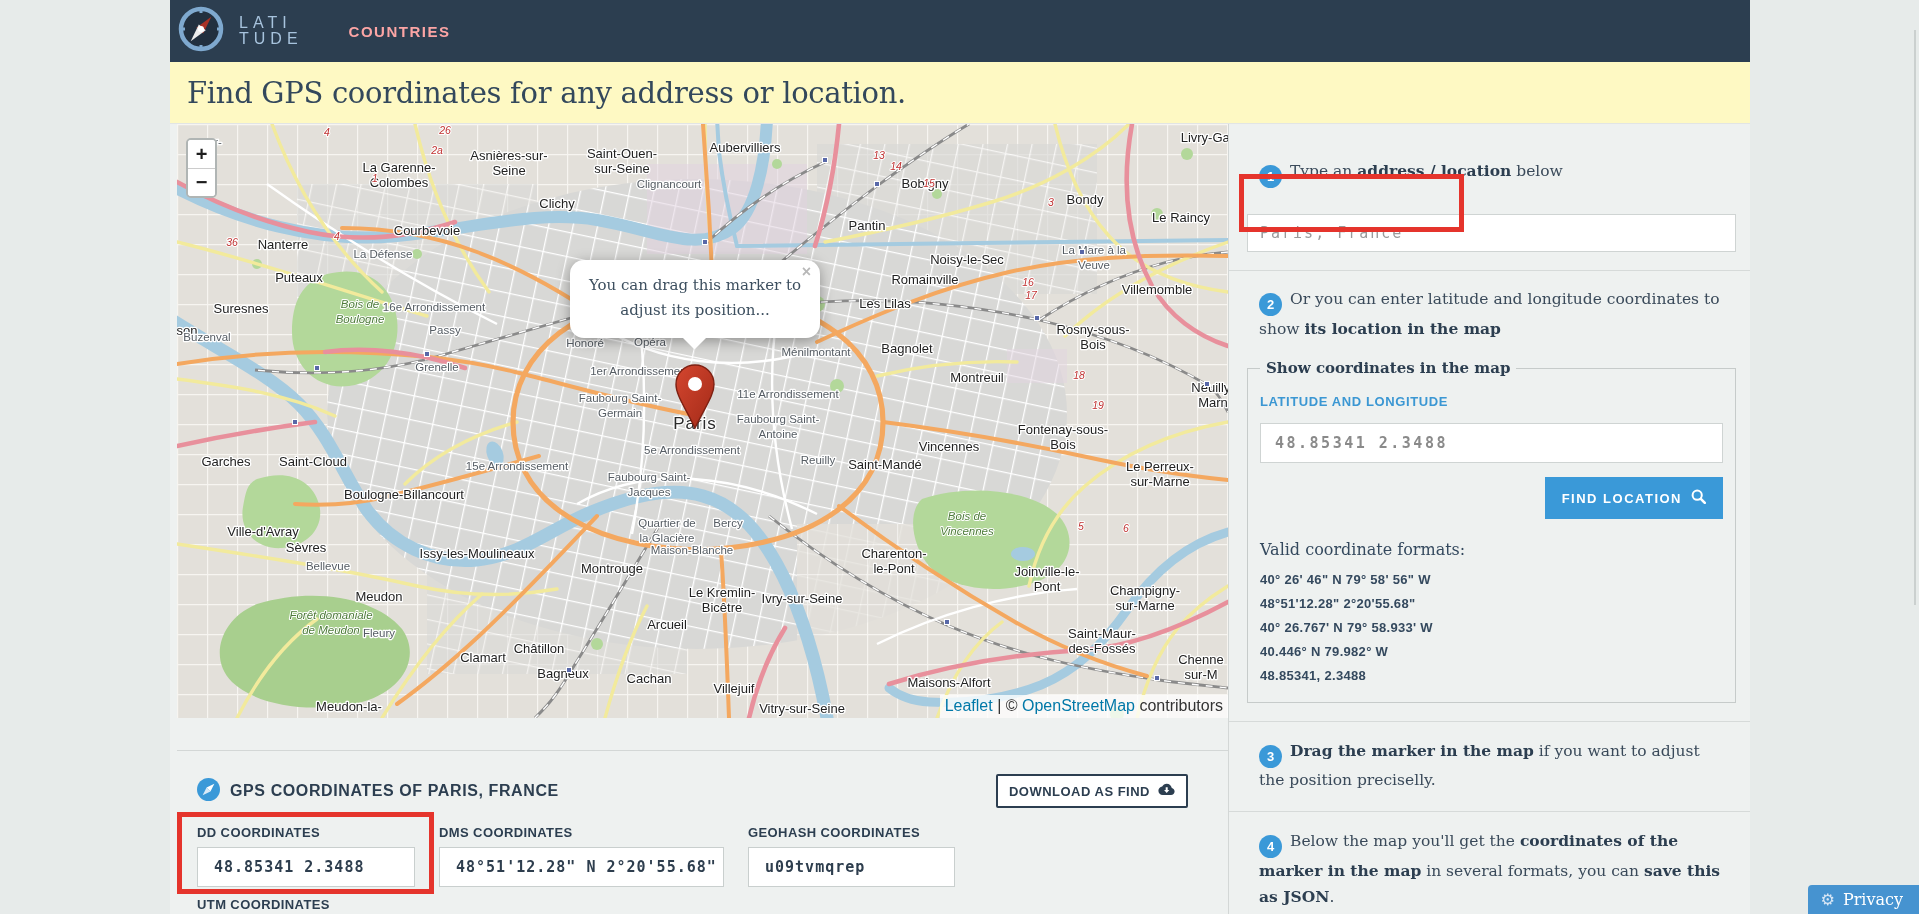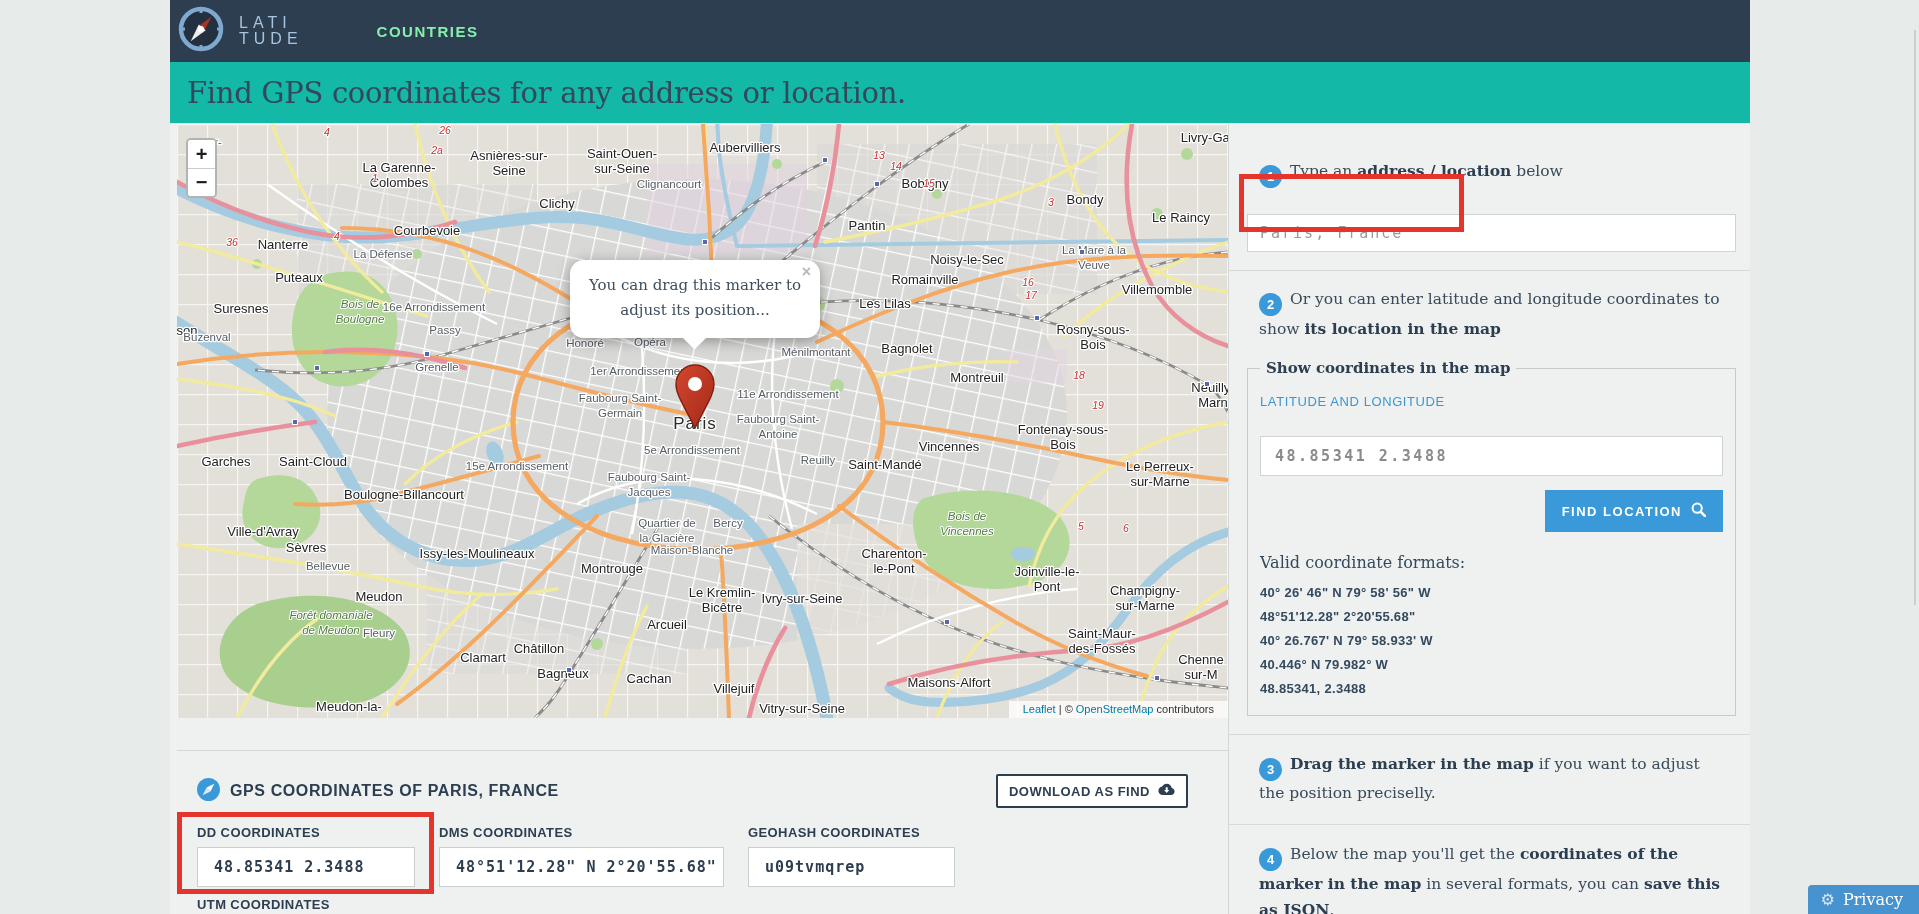--- a/index.html
+++ b/index.html
@@ -9,24 +9,24 @@
     background:#e7ebea;
     font-family:"DejaVu Serif", serif;
     color:#34495e;
   }
   .container { position:absolute; left:170px; top:0; width:1580px; min-height:914px; background:#eef1f0; }
 
   
   .navbar { height:62px; background:#2c3e50; display:flex; align-items:center; padding-left:8px; }
   .logo { display:flex; align-items:center; gap:15px; cursor:pointer; }
   .logo-text { color:#a7c3dd; font-family:"Liberation Sans",sans-serif; font-size:16px; letter-spacing:5px; line-height:16px; font-weight:400; }
-  .nav-item { color:#86efac; font-family:"Liberation Sans",sans-serif; font-weight:bold; font-size:15px; letter-spacing:1.5px; margin-left:74px; cursor:pointer; }
-
-  
-  .hero { height:62px; background:#14b8a6; display:flex; align-items:center; padding-left:17px; border-bottom:1px solid #e2e5e4; }
+  .nav-item { color:#fca5a5; font-family:"Liberation Sans",sans-serif; font-weight:bold; font-size:15px; letter-spacing:1.5px; margin-left:46px; cursor:pointer; }
+
+  
+  .hero { height:62px; background:#fef9c3; display:flex; align-items:center; padding-left:17px; border-bottom:1px solid #e2e5e4; }
   .hero h1 { margin:0; font-size:29px; font-weight:500; color:#33485c; letter-spacing:-0.3px; font-family:"DejaVu Serif",serif; }
 
   
   .content { display:flex; align-items:stretch; padding-left:7px; }
   .left-col { width:1051px; position:relative; }
   .sidebar { flex:1; border-left:1px solid #d3d7d6; padding:22px 14px 30px 18px; position:relative; font-size:15.5px; line-height:25px; color:#3a4a5a; }
   .sidebar b { color:#2c3e50; }
 
   
   .map { width:1051px; height:594px; position:relative; overflow:hidden; background:#e7e3dd; }
@@ -41,42 +41,42 @@
   .zoom-ctrl { position:absolute; left:9px; top:14px; width:31px; background:#ffffff; border:2px solid #b0b5b4; border-radius:5px; z-index:20; overflow:hidden; }
   .zoom-btn { height:28px; display:flex; align-items:center; justify-content:center; font-family:"Liberation Sans",sans-serif; font-weight:bold; font-size:20px; color:#1d1d1d; cursor:pointer; background:#fff; }
   .zoom-btn + .zoom-btn { border-top:1px solid #cccccc; }
 
   .popup { position:absolute; left:393px; top:136px; width:250px; background:#ffffff; border-radius:14px; box-shadow:0 3px 14px rgba(0,0,0,0.35); z-index:30; padding:13px 14px 15px; text-align:center; font-size:15px; line-height:25px; color:#3d4f5f; }
   .popup:after { content:""; position:absolute; left:50%; bottom:-8px; margin-left:-9px; width:17px; height:17px; background:#fff; transform:rotate(45deg); }
   .popup-close { position:absolute; top:4px; right:9px; color:#b8b8b8; font-family:"Liberation Sans",sans-serif; font-weight:bold; font-size:16px; line-height:1; cursor:pointer; }
 
   .marker { position:absolute; left:498px; top:240px; z-index:25; }
 
-  .attribution { position:absolute; right:0; bottom:0; background:rgba(255,255,255,0.78); font-family:"Liberation Sans",sans-serif; font-size:11px; color:#333; padding:2px 14px 3px; z-index:20; white-space:nowrap;text-align:center; }
+  .attribution { position:absolute; right:0; bottom:0; background:rgba(255,255,255,0.78); font-family:"Liberation Sans",sans-serif; font-size:16px; color:#333; padding:2px 5px 3px; z-index:20; white-space:nowrap;text-align:center; }
   .attribution .link { color:#0078a8; cursor:pointer; }
 
   
   hr.divider { border:none; border-top:1px solid #d3d7d6; margin:32px 0 0 0; }
   .results { padding:23px 40px 0 20px; }
   .results-header { display:flex; align-items:center; }
   .results-title { font-family:"Liberation Sans",sans-serif; font-weight:bold; font-size:16px; letter-spacing:0.6px; color:#2c3e50; margin-left:10px; }
   .download-btn { margin-left:auto; background:#ffffff; border:2px solid #2c3e50; border-radius:2px; color:#2c3e50; font-family:"Liberation Sans",sans-serif; font-weight:bold; font-size:13px; letter-spacing:0.5px; padding:7px 11px; display:flex; align-items:center; gap:8px; cursor:pointer; }
   .fields-row { display:flex; gap:24px; margin-top:17px; }
   .field-label { font-family:"Liberation Sans",sans-serif; font-weight:bold; font-size:13px; letter-spacing:0.4px; color:#2c3e50; margin-bottom:7px; }
   .field-input { width:100%; height:40px; border:1px solid #c9cfce; background:#fff; font-family:"DejaVu Sans Mono",monospace; font-weight:bold; font-size:15px; letter-spacing:1px; color:#2e3e4e; padding:0 0 0 16px; outline:none; }
   .utm-label { font-family:"Liberation Sans",sans-serif; font-weight:bold; font-size:13px; letter-spacing:0.4px; color:#2c3e50; margin-top:10px; }
 
   
   .step { margin:12px; }
   .step-circle { display:inline-flex; width:23px; height:23px; border-radius:50%; background:#3a99d8; color:#fff; font-family:"Liberation Sans",sans-serif; font-size:13px; font-weight:bold; align-items:center; justify-content:center; margin-right:8px; vertical-align:-5px; }
   .addr-input { width:100%; height:38px; border:1px solid #cfd4d3; background:#fff; font-family:"DejaVu Sans Mono",monospace; font-size:15px; letter-spacing:2px; color:#9a9a9a; padding:0 0 0 12px; margin-top:14px; outline:none; }
   hr.side { border:none; border-top:1px solid #d6dad9; margin:18px -14px 16px -18px; }
   fieldset.coords-box { border:1px solid #c6cbca; margin:14px 0 0; padding:2px 12px 14px; }
   fieldset.coords-box legend { font-weight:bold; font-size:15px; color:#2c3e50; padding:0 6px; font-family:"DejaVu Serif",serif; }
-  .ll-label { font-family:"Liberation Sans",sans-serif; color:#3b97d3; font-weight:normal; font-size:13px; letter-spacing:0.6px; margin:6px 0 22px; }
+  .ll-label { font-family:"Liberation Sans",sans-serif; color:#3b97d3; font-weight:bold; font-size:13px; letter-spacing:0.6px; margin:6px 0 9px; }
   .ll-input { width:100%; height:40px; border:1px solid #cfd4d3; background:#fff; font-family:"DejaVu Sans Mono",monospace; font-weight:bold; font-size:15px; letter-spacing:2.5px; color:#8a8a8a; padding:0 0 0 14px; outline:none; }
   .find-btn { margin:14px 0 18px auto; background:#3a99d8; border:none; color:#fff; font-family:"Liberation Sans",sans-serif; font-weight:bold; font-size:13px; letter-spacing:1.5px; padding:12px 17px; display:flex; align-items:center; gap:9px; cursor:pointer; }
   .formats-title { font-size:16px; margin:2px 0 6px; color:#34495e; }
   ul.formats { list-style:none; margin:0; padding:0; }
   ul.formats li { font-family:"Liberation Sans",sans-serif; font-weight:bold; font-size:13px; color:#34495e; line-height:24px; letter-spacing:0.3px; }
 
   
   .annotation { position:absolute; border:5px solid #e5342c; z-index:50; pointer-events:none; }
   .ann-dd { left:0px; top:688px; width:257px; height:82px; }
   .ann-addr { left:10px; top:50px; width:225px; height:58px; }

